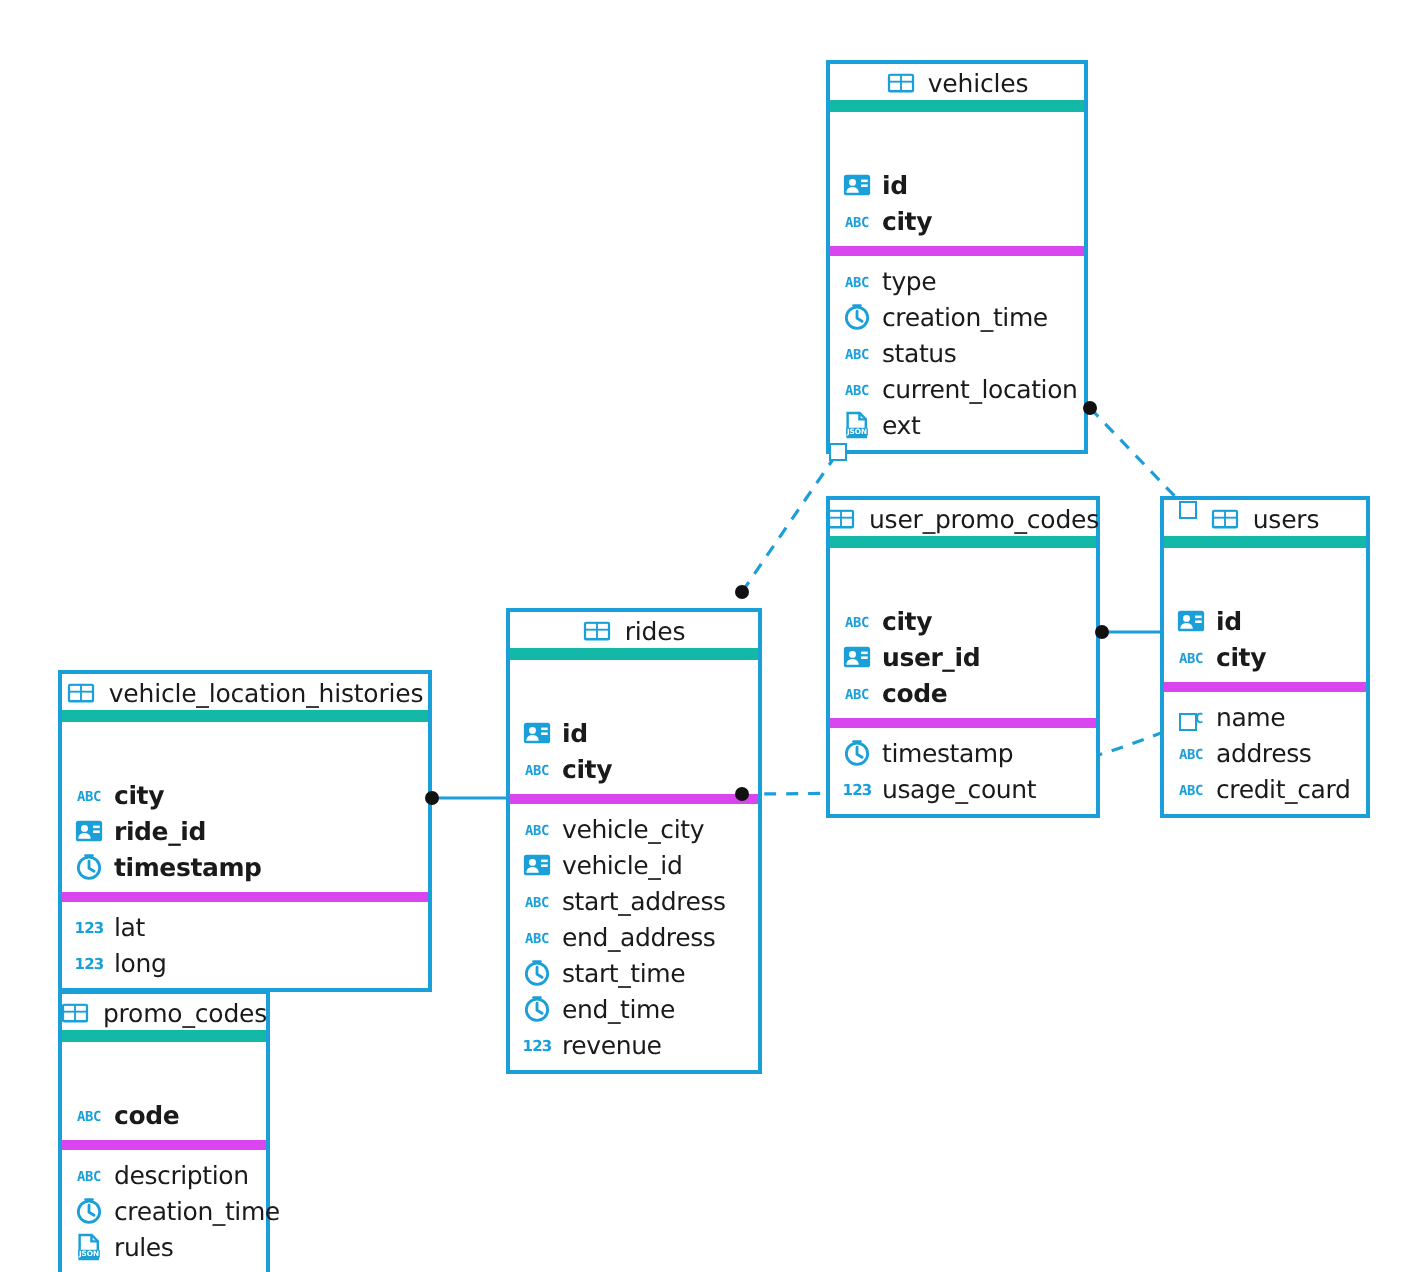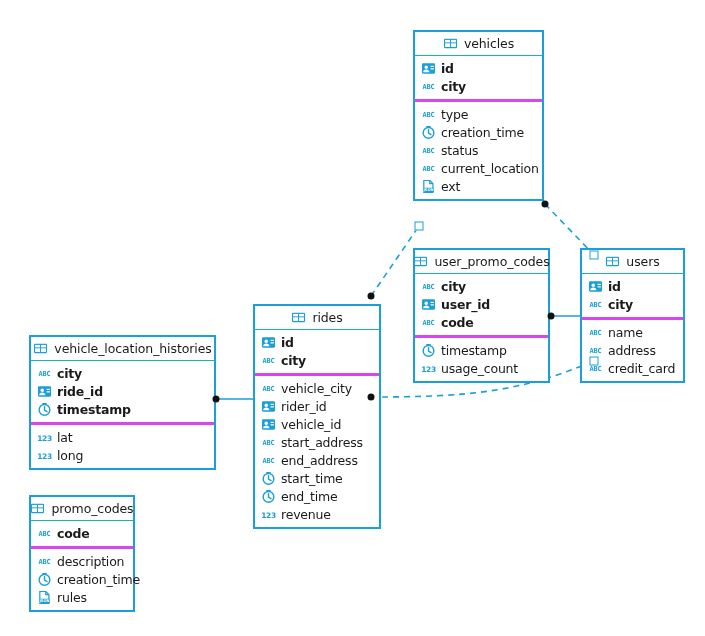--- a/index.html
+++ b/index.html
@@ -33,35 +33,36 @@
     border: 2px solid #1a9fd9;
     background: #ffffff;
   }
   .tbl-header {
     box-sizing: border-box;
     height: 24px;
     display: flex;
     align-items: center;
     justify-content: center;
     gap: 6px;
-    border-bottom: 1px solid #14b8a6;
+    border-bottom: 6px solid #14b8a6;
     background: #ffffff;
     padding: 0 6px;
   }
   .tbl-title {
     font-size: 12.5px;
     color: #1a1a1a;
     white-space: nowrap;
     letter-spacing: -0.1px;
   }
   .tbl-section {
     padding: 3px 0 4px 0;
   }
   .tbl-section.keys {
-    border-bottom: 3px solid #d946ef;
+    border-bottom: 5px solid #d946ef;
+    margin-top: 24px;
   }
   .field-row {
     display: flex;
     align-items: center;
     gap: 5px;
     padding: 1.5px 6px 1.5px 6px;
     height: 18px;
     box-sizing: border-box;
   }
   .field-name {
@@ -315,30 +316,20 @@
           <span class="field-name">vehicle_city</span>
         </div>
         <div class="field-row">
           <svg class="ficon" viewBox="0 0 16 16">
             <rect x="1" y="2.5" width="14" height="11" rx="1.4" fill="#1a9fd9"></rect>
             <circle cx="5.6" cy="6.6" r="1.85" fill="#fff"></circle>
             <path d="M2.3 12.1c0-1.9 1.5-3 3.3-3s3.3 1.1 3.3 3z" fill="#fff"></path>
             <rect x="10.2" y="5.1" width="3.5" height="1.35" fill="#fff"></rect>
             <rect x="10.2" y="7.7" width="3.5" height="1.35" fill="#fff"></rect>
           </svg>
-          <span class="field-name">rider_id</span>
-        </div>
-        <div class="field-row">
-          <svg class="ficon" viewBox="0 0 16 16">
-            <rect x="1" y="2.5" width="14" height="11" rx="1.4" fill="#1a9fd9"></rect>
-            <circle cx="5.6" cy="6.6" r="1.85" fill="#fff"></circle>
-            <path d="M2.3 12.1c0-1.9 1.5-3 3.3-3s3.3 1.1 3.3 3z" fill="#fff"></path>
-            <rect x="10.2" y="5.1" width="3.5" height="1.35" fill="#fff"></rect>
-            <rect x="10.2" y="7.7" width="3.5" height="1.35" fill="#fff"></rect>
-          </svg>
           <span class="field-name">vehicle_id</span>
         </div>
         <div class="field-row">
           <svg class="ficon" viewBox="0 0 16 16">
             <text x="8" y="11" font-family="DejaVu Sans Mono, monospace" font-size="7.4" font-weight="bold" fill="#1a9fd9" text-anchor="middle" letter-spacing="-0.2">ABC</text>
           </svg>
           <span class="field-name">start_address</span>
         </div>
         <div class="field-row">
           <svg class="ficon" viewBox="0 0 16 16">

